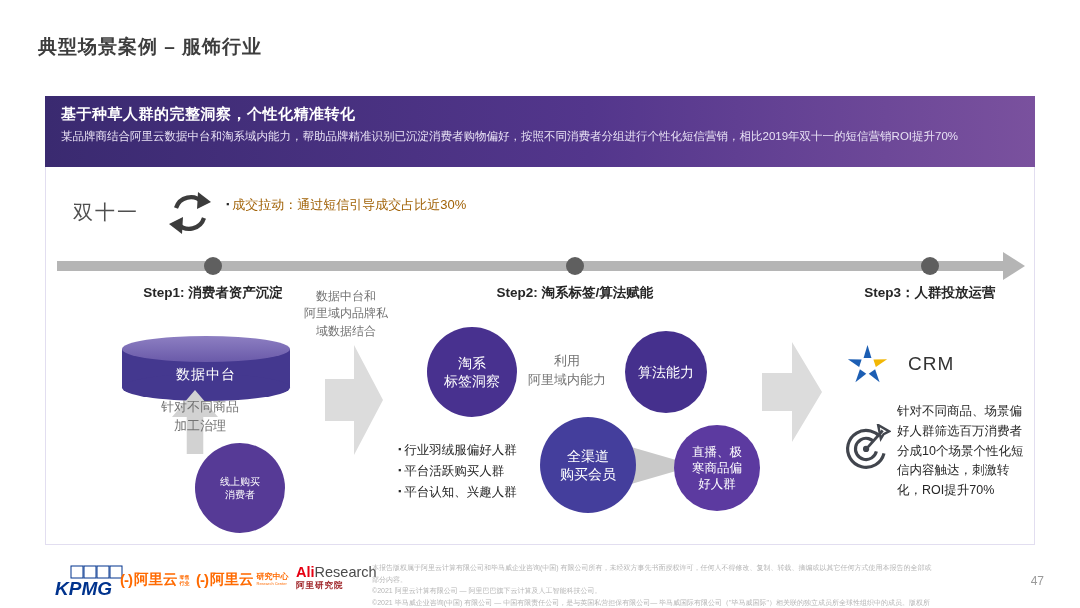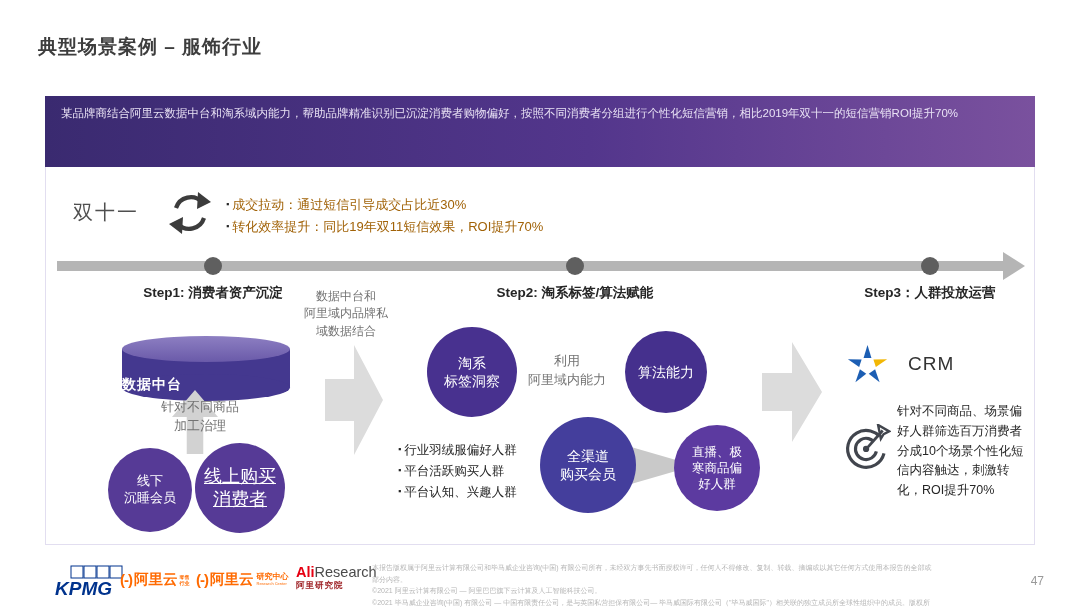--- a/index.html
+++ b/index.html
@@ -33,30 +33,30 @@
   .step-label { position:absolute; top:284px; font-size:13.5px; font-weight:600; color:#262626; text-align:center; }
 
   .note { position:absolute; font-size:12px; color:#737373; text-align:center; line-height:1.45; white-space:pre-line; }
 
   
   .cylinder { position:absolute; left:122px; top:336px; width:168px; height:66px; }
   .cyl-body { position:absolute; left:0; top:13px; width:100%; height:38px; background:#44388f; }
   .cyl-bottom { position:absolute; left:0; top:38px; width:100%; height:27px; background:#44388f; border-radius:50%; }
   .cyl-top { position:absolute; left:0; top:0; width:100%; height:26px; border-radius:50%;
     background:linear-gradient(#8d7fc2,#6a5aa9); }
-  .cyl-label { position:absolute; left:0; top:40px; width:100%; text-align:left; color:#fff; font-size:14px; letter-spacing:1px;font-weight:bold; }
+  .cyl-label { position:absolute; left:0; top:30px; width:100%; text-align:center; color:#fff; font-size:14px; letter-spacing:1px; }
 
   .up-arrow { position:absolute; left:172px; top:390px; width:46px; height:64px; background:#d2d2d2;
     clip-path:polygon(50% 0,100% 42%,68% 42%,68% 100%,32% 100%,32% 42%,0 42%); }
   .arrow-note { left:125px; top:398px; width:150px; font-size:13px; z-index:2; }
 
   .pcircle { position:absolute; border-radius:50%; color:#fff; display:flex; align-items:center; justify-content:center;
     text-align:center; white-space:pre-line; line-height:1.3; z-index:2; }
   .c-offline { left:108px; top:448px; width:84px; height:84px; background:#563a96; font-size:13px; }
-  .c-online  { left:195px; top:443px; width:90px; height:90px; background:#563a96; font-size:18px;text-decoration:underline; }
+  .c-online  { left:195px; top:443px; width:90px; height:90px; background:#563a96; font-size:10px; }
   .c-tao     { left:427px; top:327px; width:90px; height:90px; background:#48318f; font-size:14px; }
   .c-algo    { left:625px; top:331px; width:82px; height:82px; background:#45308d; font-size:14px; }
   .c-omni    { left:540px; top:417px; width:96px; height:96px; background:#443e9c; font-size:14px; }
   .c-live    { left:674px; top:425px; width:86px; height:86px; background:#5c3aa0; font-size:12.5px; }
 
   .block-arrow { position:absolute; background:#dcdcdc;
     clip-path:polygon(0 31%,50% 31%,50% 0,100% 50%,50% 100%,50% 69%,0 69%); }
   .arrow1 { left:325px; top:345px; width:58px; height:110px; }
   .arrow2 { left:762px; top:342px; width:60px; height:100px; }
 
@@ -94,37 +94,37 @@
   .page-num { position:absolute; right:36px; top:18px; font-size:12px; color:#9a9a9a; }
 </style>
 </head>
 <body>
 
 <div id="slide">
 
   <div class="slide-title">典型场景案例 – 服饰行业</div>
 
   <div class="banner">
+    <div class="banner-title">基于种草人群的完整洞察，个性化精准转化</div>
     <div class="banner-desc">某品牌商结合阿里云数据中台和淘系域内能力，帮助品牌精准识别已沉淀消费者购物偏好，按照不同消费者分组进行个性化短信营销，相比2019年双十一的短信营销ROI提升70%</div>
   </div>
 
   <div class="card"></div>
 
   <div class="highlight-label">双十一</div>
   <div class="refresh-wrap">
     <svg viewBox="0 0 48 48" width="48" height="48">
       <path d="M10 19 A 15.5 15.5 0 0 1 36 13" fill="none" stroke="#3c3c3c" stroke-width="4.2"></path>
       <polygon points="32,3 45,13 31,20" fill="#3c3c3c"></polygon>
       <path d="M38 29 A 15.5 15.5 0 0 1 12 35" fill="none" stroke="#3c3c3c" stroke-width="4.2"></path>
       <polygon points="16,45 3,35 17,28" fill="#3c3c3c"></polygon>
     </svg>
   </div>
   <div class="intro-bullets">
     <div class="b-row">成交拉动：通过短信引导成交占比近30%</div>
-    <div class="b-row">转化效率提升：同比19年双11短信效果，ROI提升70%</div>
   </div>
 
   <div class="tl-bar"></div>
   <div class="tl-head"></div>
   <div class="tl-dot" style="left:204px"></div>
   <div class="tl-dot" style="left:566px"></div>
   <div class="tl-dot" style="left:921px"></div>
   <div class="step-label" style="left:133px;width:160px">Step1: 消费者资产沉淀</div>
   <div class="step-label" style="left:475px;width:200px">Step2: 淘系标签/算法赋能</div>
   <div class="step-label" style="left:830px;width:200px">Step3：人群投放运营</div>
@@ -137,22 +137,20 @@
     <div class="cyl-body"></div>
     <div class="cyl-bottom"></div>
     <div class="cyl-top"></div>
     <div class="cyl-label">数据中台</div>
   </div>
 
   <div class="up-arrow"></div>
   <div class="note arrow-note">针对不同商品
 加工治理</div>
 
-  <div class="pcircle c-offline">线下
-沉睡会员</div>
   <div class="pcircle c-online">线上购买
 消费者</div>
 
   <div class="block-arrow arrow1"></div>
 
   <div class="pcircle c-tao">淘系
 标签洞察</div>
   <div class="note mid-note">利用
 阿里域内能力</div>
   <div class="pcircle c-algo">算法能力</div>

